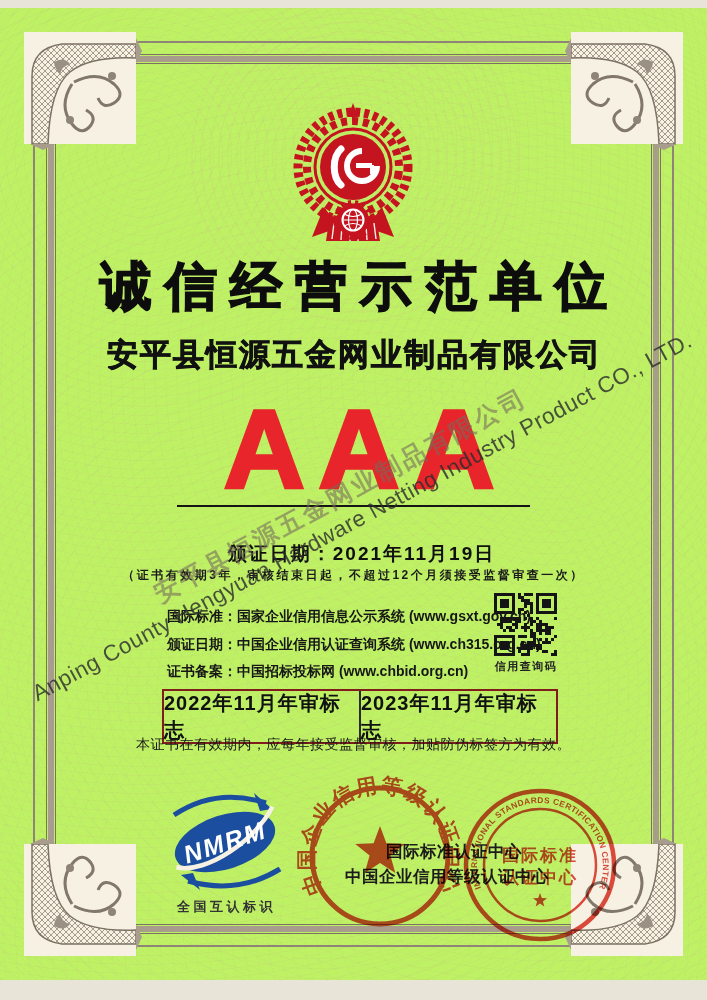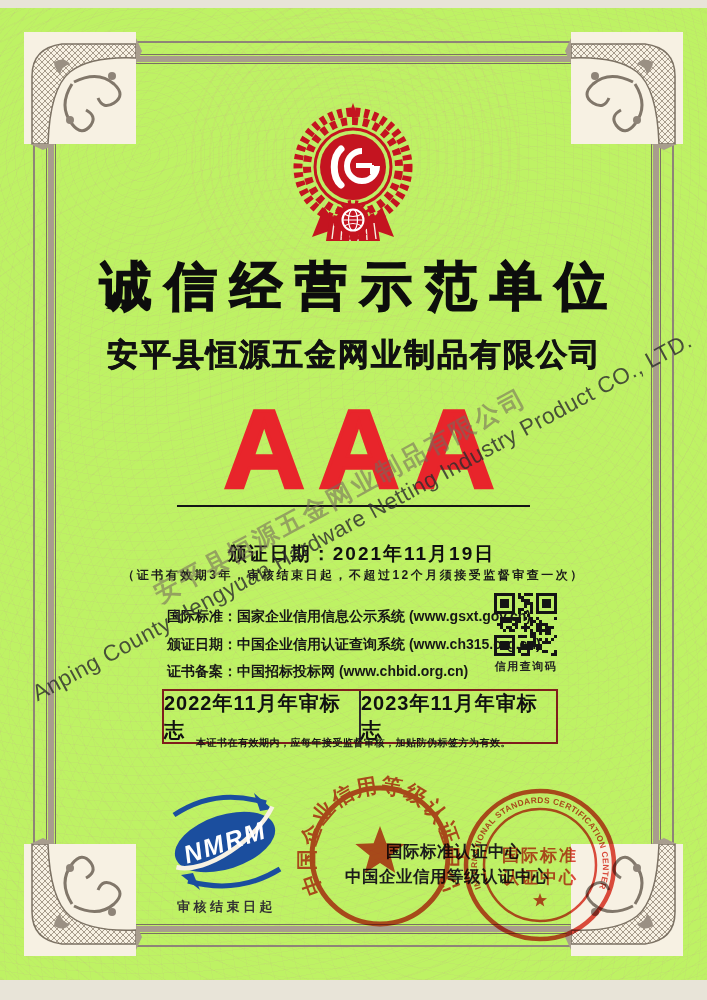--- a/index.html
+++ b/index.html
@@ -61,21 +61,21 @@
   .validity{top:559px;font-size:12px;font-weight:700;color:#1a1a1a;letter-spacing:2.5px;}
 
   .registry{left:167px;top:595px;font-size:14px;font-weight:700;color:#161616;}
   .registry .row{height:27.5px;line-height:27.5px;white-space:nowrap;}
   .qr{left:494px;top:585px;width:63px;height:63px;}
   .qr-caption{left:487px;top:651px;width:78px;text-align:center;font-size:11px;font-weight:600;letter-spacing:1.5px;color:#222;}
 
   .boxes{left:162px;top:681px;width:396px;height:55px;display:flex;border:2px solid #7f1d1d;box-sizing:border-box;}
   .boxes .cell{flex:1;display:flex;align-items:center;justify-content:center;font-size:20px;font-weight:700;color:#111;letter-spacing:1px;}
   .boxes .cell + .cell{border-left:2px solid #2b2b2b;}
-  .note{top:728px;font-size:10px;font-weight:700;color:#171717;letter-spacing:.5px;}
+  .note{top:728px;font-size:14px;font-weight:400;color:#171717;letter-spacing:.5px;}
 
   .nmrm{left:154px;top:777px;width:145px;height:112px;}
   .nmrm-caption{left:154px;top:890px;width:145px;text-align:center;font-size:13px;font-weight:700;letter-spacing:3.5px;color:#333;}
 
   .issuer{white-space:nowrap;font-weight:600;color:#1b1b1b;font-size:16.5px;letter-spacing:.5px;}
   .issuer.i1{left:386px;top:833px;}
   .issuer.i2{left:345px;top:858px;}
 
   .seal{z-index:7;mix-blend-mode:multiply;opacity:.9;}
   .seal.left{left:290px;top:758px;width:180px;height:180px;}
@@ -440,21 +440,21 @@
         <polygon points="118,24 100,8 106,26" fill="#1b4e9e"></polygon>
         <path d="M126,84 Q84,110 34,96" fill="none" stroke="#1b4e9e" stroke-width="5"></path>
         <polygon points="27,90 46,105 39,88" fill="#1b4e9e"></polygon>
         <g transform="rotate(-18 71 57)">
           <ellipse cx="71" cy="57" rx="52" ry="27" fill="#1b4e9e"></ellipse>
           <path d="M17,66 C44,82 102,64 127,38" stroke="#f7f1e3" stroke-width="4.5" fill="none"></path>
           <text x="71" y="66" text-anchor="middle" font-size="25" font-style="italic" font-weight="bold" fill="#ffffff" letter-spacing="2" font-family="Liberation Sans, sans-serif">NMRM</text>
         </g>
       </svg>
     </div>
-    <div class="abs nmrm-caption">审核结束日起</div>
+    <div class="abs nmrm-caption">全国互认标识</div>
 
     <div class="abs issuer i1">国际标准认证中心</div>
     <div class="abs issuer i2">中国企业信用等级认证中心</div>
   </div>
 
   <div class="wm wm-cn">安平县恒源五金网业制品有限公司</div>
   <div class="wm wm-en">Anping County Hengyuan Hardware Netting Industry Product CO., LTD.</div>
 
   <div class="abs seal left">
     <svg width="180" height="180" viewBox="0 0 180 180">

